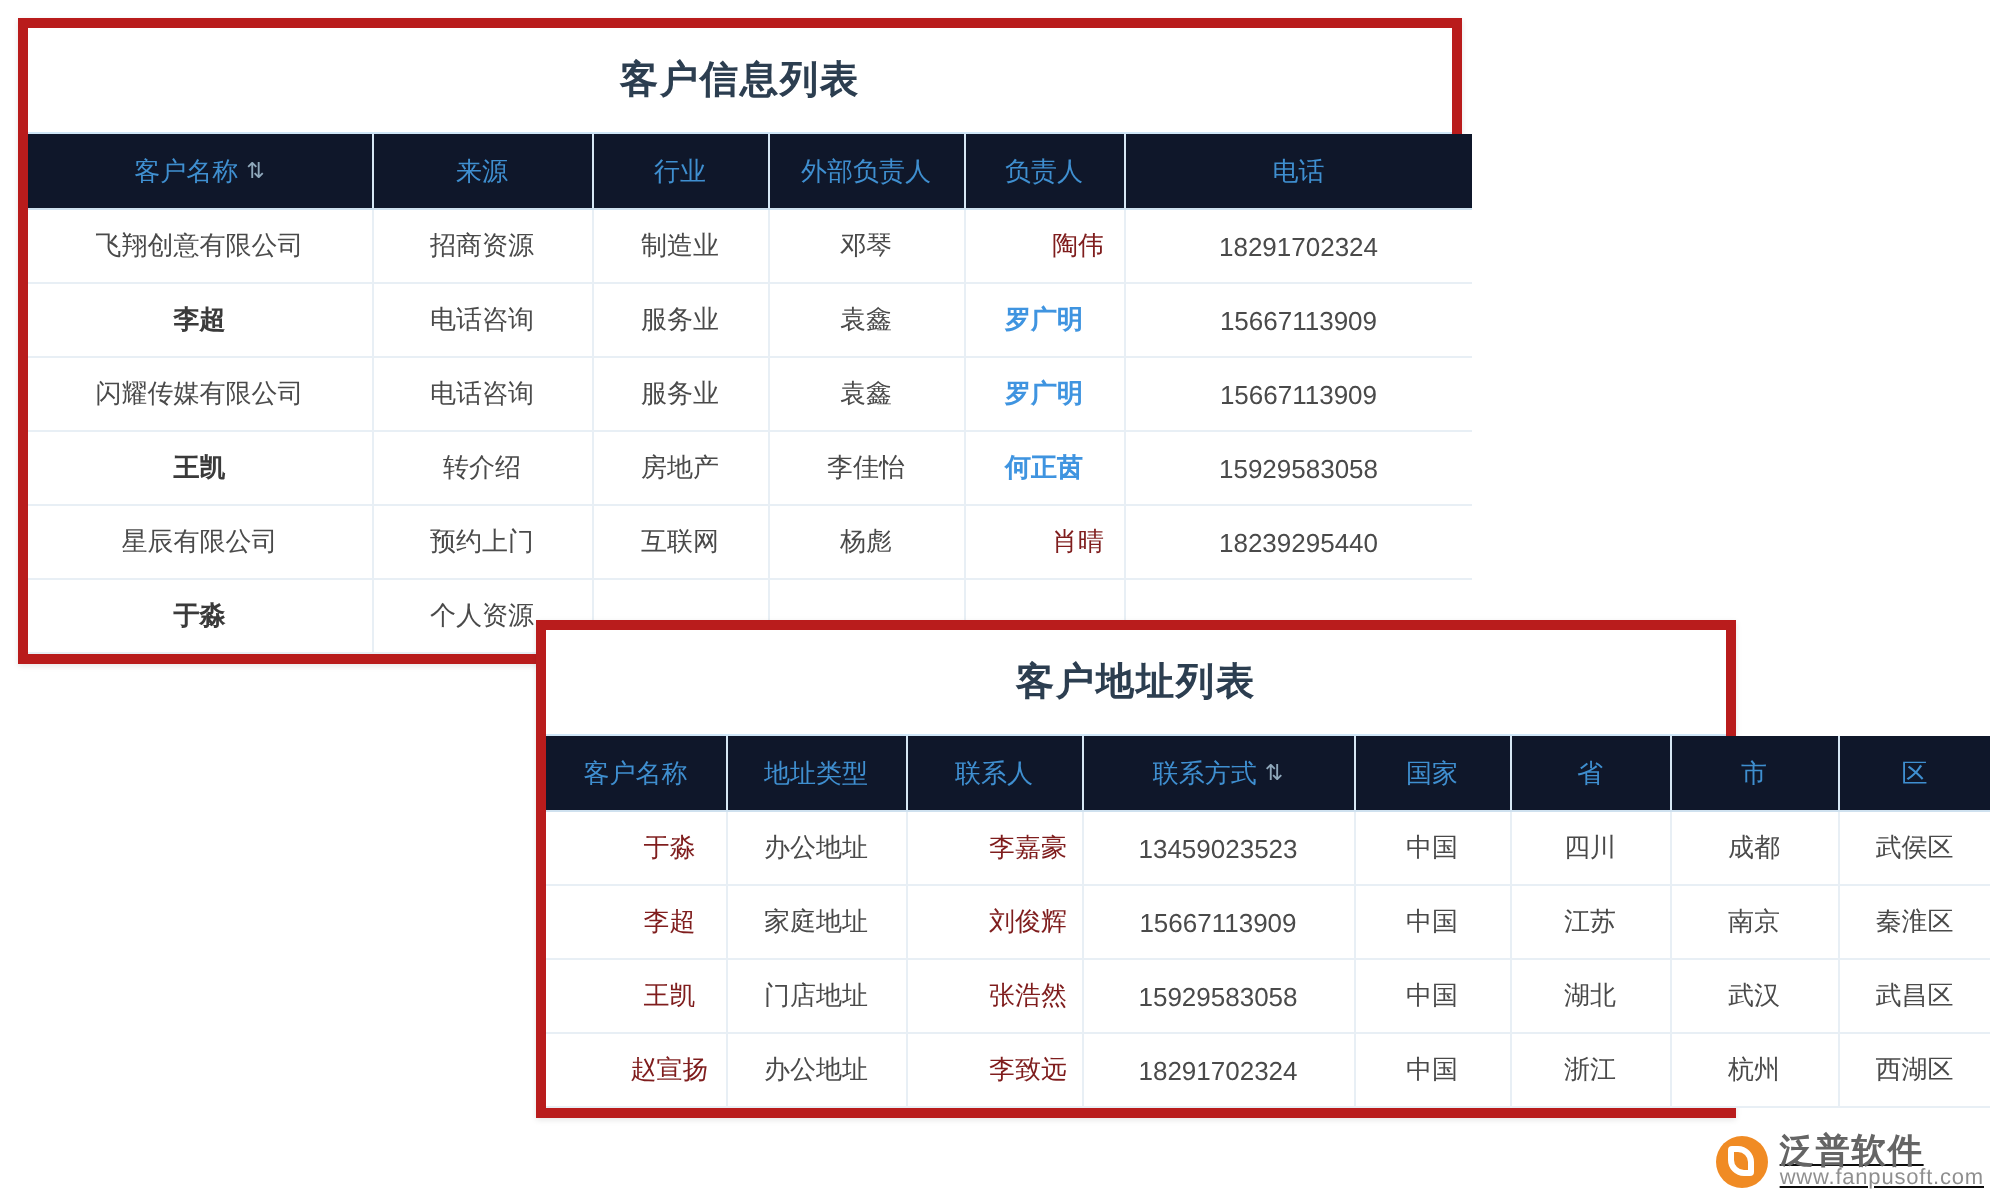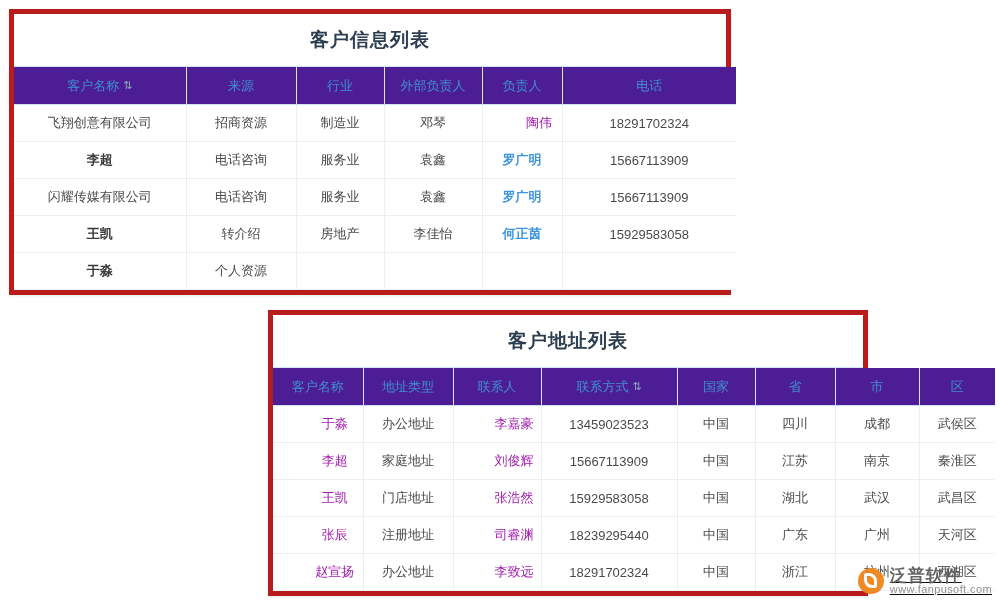--- a/index.html
+++ b/index.html
@@ -34,21 +34,21 @@
     letter-spacing: 1px;
   }
 
   
   table {
     border-collapse: collapse;
     width: 100%;
     table-layout: fixed;
   }
   th {
-    background: #4c1d95;
+    background: #0f172a;
     color: #3f8fd0;
     font-size: 13px;
     font-weight: normal;
     height: 37px;
     border-right: 1px solid #d6e7f4;
     border-bottom: 1px solid #cfe1ef;
     text-align: center;
     white-space: nowrap;
     padding: 0 4px;
     margin-top: 15px;
@@ -69,21 +69,21 @@
     border-bottom: 1px solid #e8eff5;
     text-align: center;
     white-space: nowrap;
     overflow: hidden;
     text-overflow: ellipsis;
     padding: 0 4px;
     background: #ffffff;
   }
   td:last-child { border-right: none; }
   td.link {
-    color: #a21caf;
+    color: #7f1d1d;
     padding-left: 38px;
   }
   td.bold {
     font-weight: bold;
     color: #3a3a3a;
   }
   td.boldlink {
     font-weight: bold;
     color: #3f94e0;
   }
@@ -197,20 +197,28 @@
         <td class="boldlink">罗广明</td>
         <td>15667113909</td>
       </tr>
       <tr>
         <td class="bold">王凯</td>
         <td>转介绍</td>
         <td>房地产</td>
         <td>李佳怡</td>
         <td class="boldlink">何正茵</td>
         <td>15929583058</td>
+      </tr>
+      <tr>
+        <td>星辰有限公司</td>
+        <td>预约上门</td>
+        <td>互联网</td>
+        <td>杨彪</td>
+        <td class="link">肖晴</td>
+        <td>18239295440</td>
       </tr>
       <tr>
         <td class="bold">于淼</td>
         <td>个人资源</td>
         <td></td>
         <td></td>
         <td class="link"></td>
         <td></td>
       </tr>
     </tbody>
@@ -267,30 +275,20 @@
         <td class="link">王凯</td>
         <td>门店地址</td>
         <td class="link">张浩然</td>
         <td>15929583058</td>
         <td>中国</td>
         <td>湖北</td>
         <td>武汉</td>
         <td>武昌区</td>
       </tr>
       <tr>
-        <td class="link">张辰</td>
-        <td>注册地址</td>
-        <td class="link">司睿渊</td>
-        <td>18239295440</td>
-        <td>中国</td>
-        <td>广东</td>
-        <td>广州</td>
-        <td>天河区</td>
-      </tr>
-      <tr>
         <td class="link">赵宣扬</td>
         <td>办公地址</td>
         <td class="link">李致远</td>
         <td>18291702324</td>
         <td>中国</td>
         <td>浙江</td>
         <td>杭州</td>
         <td>西湖区</td>
       </tr>
     </tbody>

